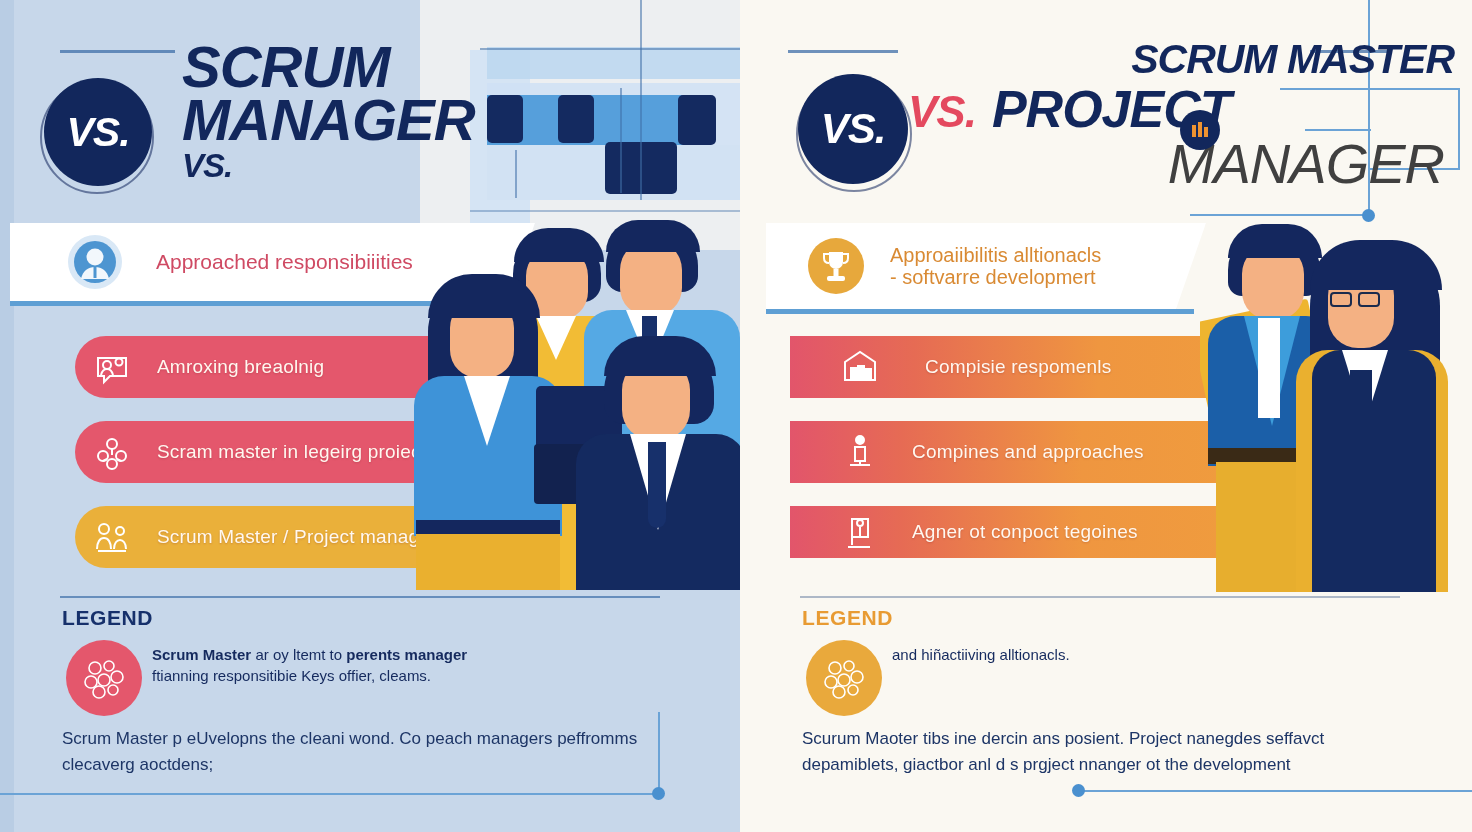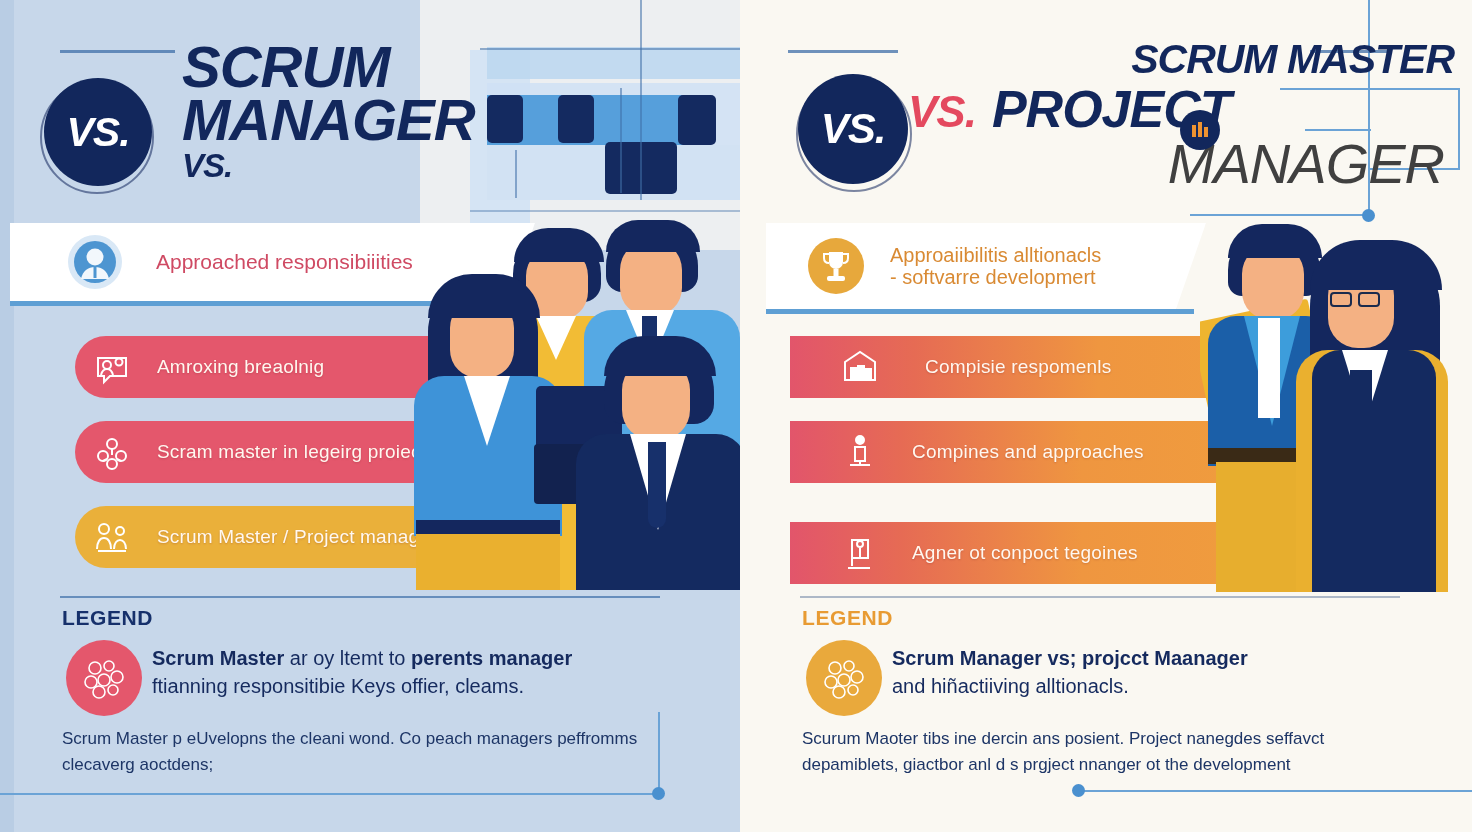--- a/index.html
+++ b/index.html
@@ -54,21 +54,21 @@
   .row-icon { flex:none; display:flex; align-items:center; justify-content:center; }
   .row-label { color:#fff8f0; font-size:19px; letter-spacing:.2px;
                text-shadow:0 1px 2px rgba(120,30,40,.25); }
 
   
   .legend-rule { position:absolute; height:2px; }
   .legend-title { position:absolute; font-weight:bold; font-size:21px;
                   letter-spacing:.6px; }
   .legend-swatch { position:absolute; border-radius:50%;
                    display:flex; align-items:center; justify-content:center; }
-  .legend-body { position:absolute; color:#152a5e; font-size:20px; line-height:1.42; }
+  .legend-body { position:absolute; color:#152a5e; font-size:15px; line-height:1.42; }
   .legend-body b { font-weight:bold; }
 
   .footnote { position:absolute; color:#1d3566; font-size:17px; line-height:1.5; }
 
   
   .fig { position:absolute; }
   .sk  { background:#f4b183; }
   .hair{ background:#14275e; }
   .suitNavy { background:#142a60; }
   .suitBlue { background:#3e93d8; }
@@ -298,22 +298,22 @@
       <div class="row-icon" style="margin-left:46px;width:48px;height:48px;">
         <svg width="46" height="46" viewBox="0 0 46 46" fill="none" stroke="#ffffff" stroke-width="2">
           <circle cx="23" cy="11" r="4" fill="#ffffff"></circle>
           <path d="M18 18h10v14H18z"></path>
             <path d="M13 36h20M23 32v4"></path>
         </svg>
       </div>
       <div class="row-label" style="margin-left:28px;">Compines and approaches</div>
     </div>
 
-    <div class="row" style="left:50px;top:506px;width:560px;height:62px;
-         background:linear-gradient(90deg,#e2556b 0%,#e66b54 20%,#ef9640 52%,#f0a03c 100%);margin-top:16px;">
+    <div class="row" style="left:50px;top:506px;width:560px;height:52px;
+         background:linear-gradient(90deg,#e2556b 0%,#e66b54 20%,#ef9640 52%,#f0a03c 100%);">
       <div class="row-icon" style="margin-left:46px;width:48px;height:48px;">
         <svg width="46" height="46" viewBox="0 0 46 46" fill="none" stroke="#ffffff" stroke-width="2">
           <path d="M15 36V10h16v18H15"></path>
             <circle cx="23" cy="14" r="3"></circle>
             <path d="M23 18v10M11 38h22"></path>
         </svg>
       </div>
       <div class="row-label" style="margin-left:28px;">Agner ot conpoct tegoines</div>
     </div>
 
@@ -348,21 +348,20 @@
         <circle cx="16" cy="15" r="6"></circle>
           <circle cx="30" cy="13" r="5"></circle>
           <circle cx="38" cy="24" r="6"></circle>
         <circle cx="12" cy="29" r="6"></circle>
           <circle cx="25" cy="27" r="6"></circle>
           <circle cx="20" cy="39" r="6"></circle>
         <circle cx="34" cy="37" r="5"></circle>
       </svg>
     </div>
     <div class="legend-body" style="left:152px;top:644px;width:500px;">
-      <b>Scrum Manager vs; projcct Maanager</b>
       <div>
         <span>and </span><span>hiñactiiving</span><span> alltionacls.</span>
       </div>
     </div>
 
     <div class="footnote" style="left:62px;top:726px;width:610px;">
       <div>Scurum Maoter tibs ine dercin ans posient. Project nanegdes seffavct</div>
       <div>depamiblets, giactbor anl d s prgject  nnanger  ot the development</div>
     </div>
   </div>

